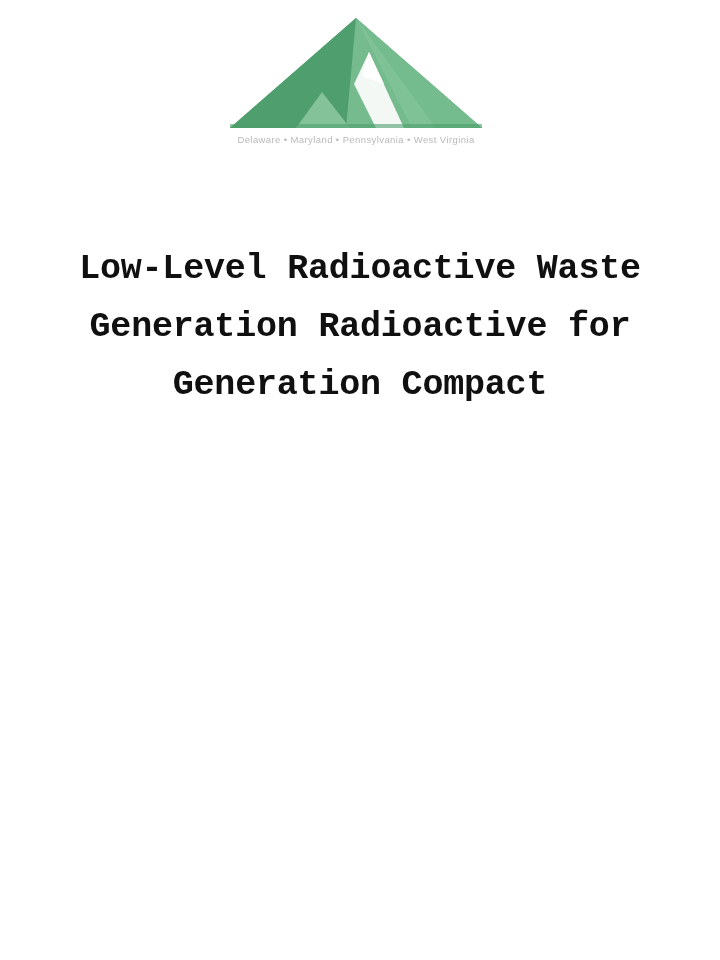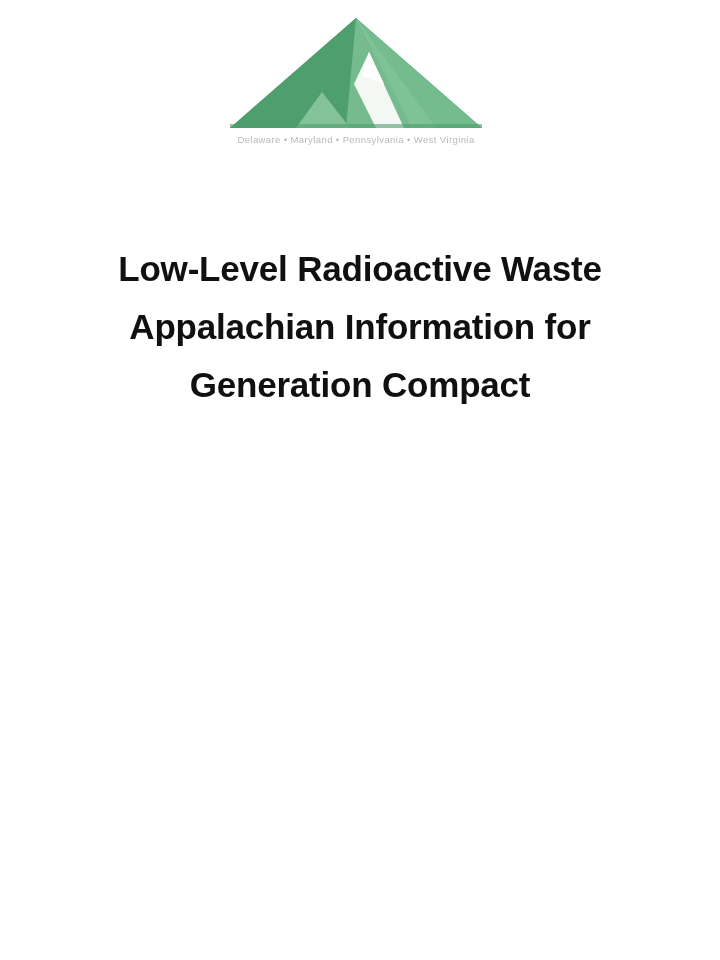--- a/index.html
+++ b/index.html
@@ -47,21 +47,21 @@
   }
   
   .title-block {
     position: absolute;
     top: 240px;
     left: 60px;
     width: 600px;
     text-align: center;
   }
   .title-block .line {
-    font-family: Liberation Sans, sans-serif;
+    font-family: Liberation Mono, monospace;
     font-weight: bold;
     font-size: 35px;
     line-height: 58px;
     color: #101010;
     letter-spacing: -0.2px;
   }
 </style>
 </head>
 <body>
 
@@ -85,17 +85,17 @@
         <polygon points="96,78 124,114 70,114" fill="#8dc9a2" opacity="0.85"></polygon>
 
         <rect x="4" y="110" width="252" height="4" fill="#4f9e6d" opacity="0.6"></rect>
       </svg>
     </div>
     <div class="logo-caption">Delaware • Maryland • Pennsylvania • West Virginia</div>
   </div>
 
   <div class="title-block">
     <div class="line">Low-Level Radioactive Waste</div>
-    <div class="line">Appalachian Information for</div>
+    <div class="line">Generation Radioactive for</div>
     <div class="line">Generation Compact</div>
   </div>
 
 </div>
 
 </body></html>

